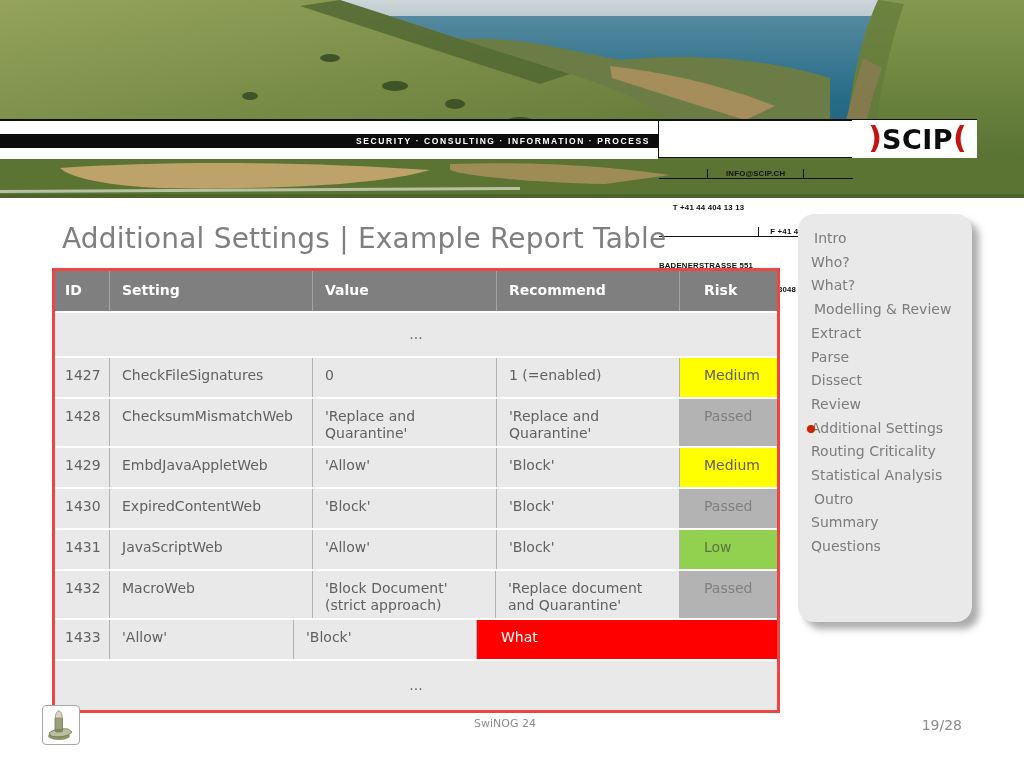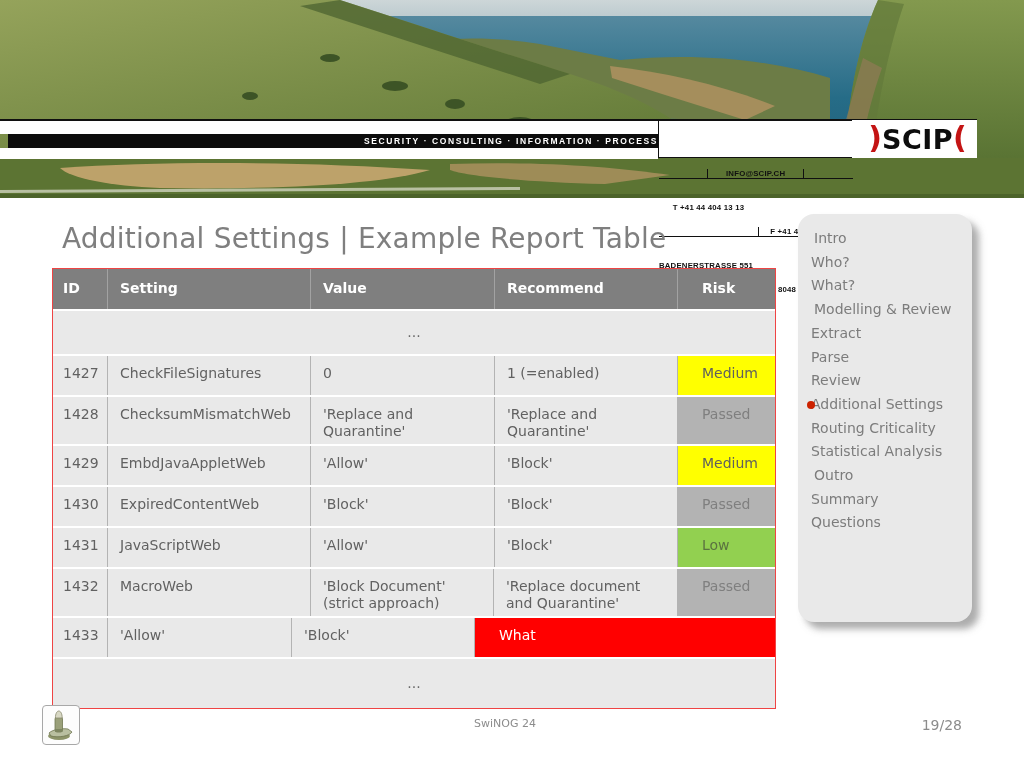--- a/index.html
+++ b/index.html
@@ -7,21 +7,21 @@
     position:relative; width:1024px; height:768px; overflow:hidden;
     background:#ffffff; font-family:"DejaVu Sans","Liberation Sans",sans-serif;
   }
   
   .hero { position:absolute; left:0; top:0; width:1024px; height:198px; }
   .hero svg { display:block; }
   .hero-line { position:absolute; left:0; top:119px; width:977px; height:2.5px; background:#101010; }
   .strip-a { position:absolute; left:0; top:121px; width:658px; height:13px; background:#ffffff; }
   .strip-b { position:absolute; left:0; top:148px; width:658px; height:11px; background:#ffffff; }
   .tagbar {
-    position:absolute; left:8px; top:134px; width:658px; height:14px; background:#0c0c0c;
+    position:absolute; left:0; top:134px; width:658px; height:14px; background:#0c0c0c;
     color:#ffffff; display:flex; align-items:center; justify-content:flex-end;
     font-size:8.5px; font-weight:bold; letter-spacing:1.6px; padding-right:8px; box-sizing:border-box;
     font-family:"Liberation Sans",sans-serif;
   }
   .contact {
     position:absolute; left:658px; top:120px; width:196px; height:38px; background:#ffffff;
     border:1.5px solid #101010; box-sizing:border-box; display:flex; flex-direction:column;
     font-family:"Liberation Sans",sans-serif;
   }
   .c-row { flex:1; display:flex; }
@@ -40,21 +40,21 @@
   .logobox .nm { font-size:27px; font-weight:bold; color:#0d0d0d; letter-spacing:0.5px; line-height:1; }
   .logobox .pr { font-size:30px; font-weight:bold; color:#c41414; line-height:1; position:relative; top:-1px; }
   
   .title {
     position:absolute; left:62px; top:222px; margin:0; font-weight:normal;
     font-size:28px; color:#7f7f7f; letter-spacing:0.2px; white-space:nowrap;
   }
   
   .rtable {
     position:absolute; left:52px; top:268px; width:722px;
-    border:1px solid #ef4444; background:#a3a3a3; box-sizing:content-box;
+    border:3px solid #ef4444; background:#a3a3a3; box-sizing:content-box;
   }
   .trow { display:flex; min-height:39px; }
   .trow + .trow { border-top:2px solid #ffffff; }
   .cell {
     background:#e9e9e9; color:#616161; font-size:14px; line-height:16.5px;
     padding:9px 8px 5px 12px; border-left:1px solid #b3b3b3;
     box-sizing:border-box; white-space:pre-line; overflow:hidden;
   }
   .cell:first-child { border-left:none; }
   .c-id { width:54px; padding-left:10px; }
@@ -248,20 +248,21 @@
       </div>
     </div>
 
   <aside class="sidebar">
       <div class="sitem"><span>Intro</span></div>
       <div class="sitem l1"><span>Who?</span></div>
       <div class="sitem l1"><span>What?</span></div>
       <div class="sitem"><span>Modelling &amp; Review</span></div>
       <div class="sitem l1"><span>Extract</span></div>
       <div class="sitem l1"><span>Parse</span></div>
+      <div class="sitem l1"><span>Dissect</span></div>
       <div class="sitem l1"><span>Review</span></div>
       <div class="sitem l1"><span class="dot" style="background: rgb(204, 34, 0);"></span><span>Additional Settings</span></div>
       <div class="sitem l1"><span>Routing Criticality</span></div>
       <div class="sitem l1"><span>Statistical Analysis</span></div>
       <div class="sitem"><span>Outro</span></div>
       <div class="sitem l1"><span>Summary</span></div>
       <div class="sitem l1"><span>Questions</span></div>
     </aside>
 
   <div class="f-event">SwiNOG 24</div>

